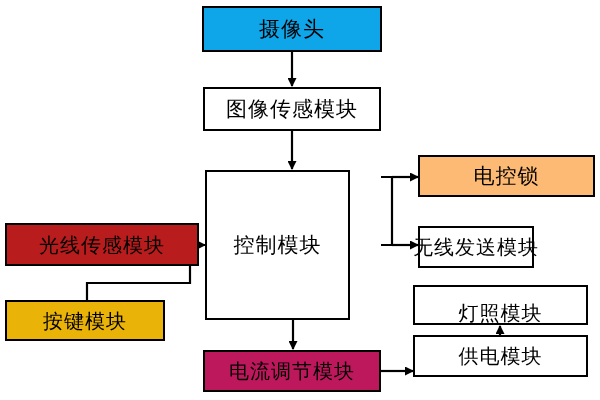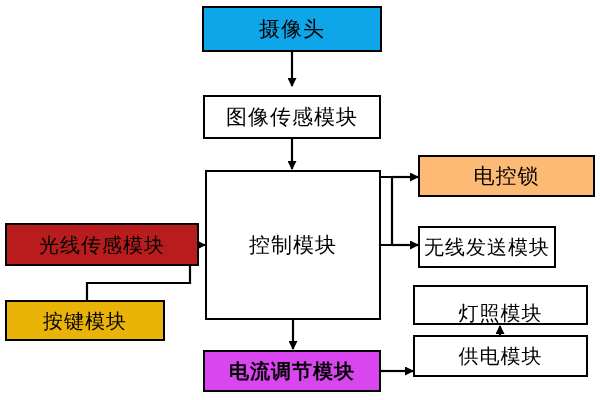--- a/index.html
+++ b/index.html
@@ -85,49 +85,49 @@
 
     <g>
       <line x1="500" y1="350" x2="500" y2="326" stroke="#000000" stroke-width="2.2" marker-end="url(#arrow-head)"></line>
     </g>
   </svg>
 
   <div class="node" style="left: 202px; top: 6px; width: 180px; height: 46px; font-size: 21px; border-color: rgb(0, 0, 0); background: #0ea5e9;">
     <span class="node-label">摄像头</span>
   </div>
 
-  <div class="node" style="left: 203px; top: 95px; width: 178px; height: 44px; font-size: 21px; border-color: rgb(0, 0, 0); background: rgb(255, 255, 255);">
+  <div class="node" style="left: 203px; top: 87px; width: 178px; height: 44px; font-size: 21px; border-color: rgb(0, 0, 0); background: rgb(255, 255, 255);">
     <span class="node-label">图像传感模块</span>
   </div>
 
-  <div class="node" style="left: 205px; top: 170px; width: 176px; height: 150px; font-size: 21px; border-color: rgb(0, 0, 0); background: rgb(255, 255, 255);">
+  <div class="node" style="left: 205px; top: 170px; width: 145px; height: 150px; font-size: 21px; border-color: rgb(0, 0, 0); background: rgb(255, 255, 255);">
     <span class="node-label">控制模块</span>
   </div>
 
   <div class="node" style="left: 5px; top: 223px; width: 194px; height: 43px; font-size: 20px; border-color: rgb(0, 0, 0); background: #b91c1c;">
     <span class="node-label">光线传感模块</span>
   </div>
 
   <div class="node" style="left: 5px; top: 300px; width: 160px; height: 41px; font-size: 20px; border-color: rgb(0, 0, 0); background: #eab308;">
     <span class="node-label">按键模块</span>
   </div>
 
   <div class="node" style="left: 418px; top: 155px; width: 177px; height: 42px; font-size: 21px; border-color: rgb(0, 0, 0); background: #fdba74;">
     <span class="node-label">电控锁</span>
   </div>
 
-  <div class="node" style="left: 418px; top: 226px; width: 138px; height: 42px; font-size: 20px; border-color: rgb(0, 0, 0); background: rgb(255, 255, 255);">
+  <div class="node" style="left: 418px; top: 226px; width: 116px; height: 42px; font-size: 20px; border-color: rgb(0, 0, 0); background: rgb(255, 255, 255);">
     <span class="node-label">无线发送模块</span>
   </div>
 
   <div class="node" style="left: 413px; top: 285px; width: 175px; height: 40px; font-size: 20px; border-color: rgb(0, 0, 0); background: rgb(255, 255, 255); align-items: flex-end;">
     <span class="node-label">灯照模块</span>
   </div>
 
-  <div class="node" style="left: 203px; top: 350px; width: 178px; height: 42px; font-size: 20px; border-color: rgb(0, 0, 0); background: #d946ef; font-weight: bold;">
+  <div class="node" style="left: 203px; top: 350px; width: 178px; height: 42px; font-size: 20px; border-color: rgb(0, 0, 0); background: #be185d;">
     <span class="node-label">电流调节模块</span>
   </div>
 
   <div class="node" style="left: 413px; top: 335px; width: 175px; height: 42px; font-size: 20px; border-color: rgb(0, 0, 0); background: rgb(255, 255, 255);">
     <span class="node-label">供电模块</span>
   </div>
 
 </div>
 
 </body></html>

